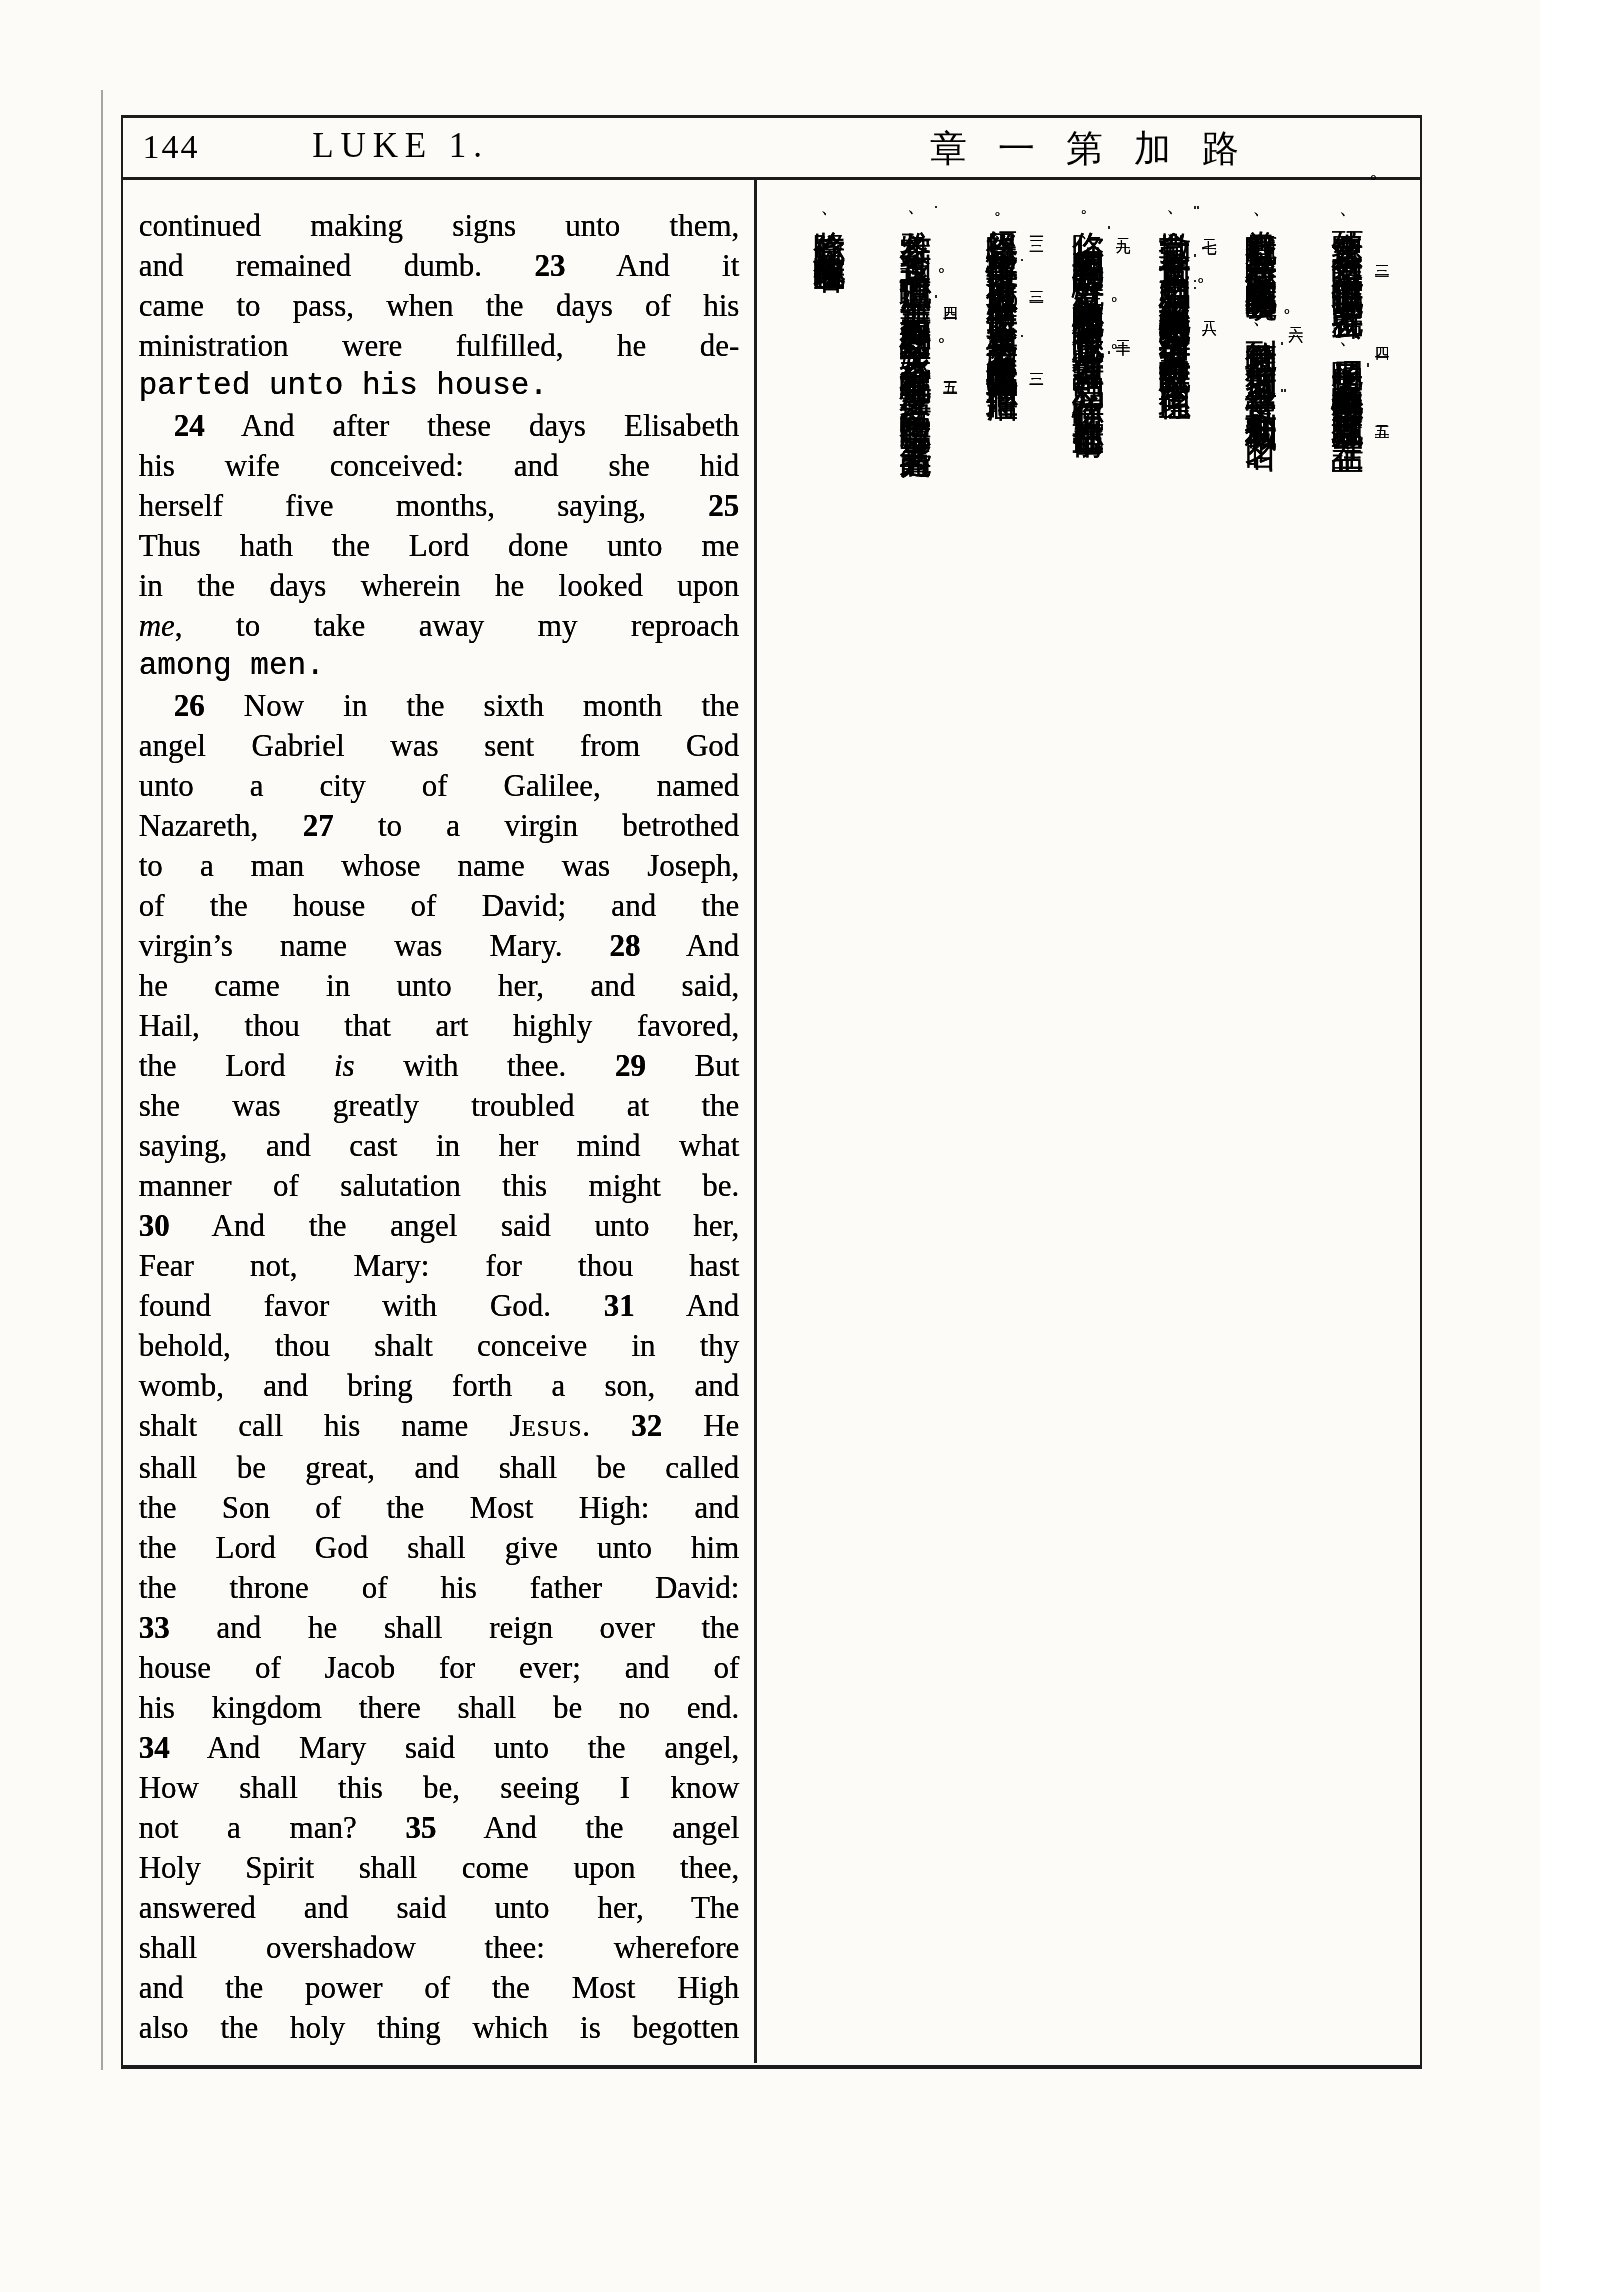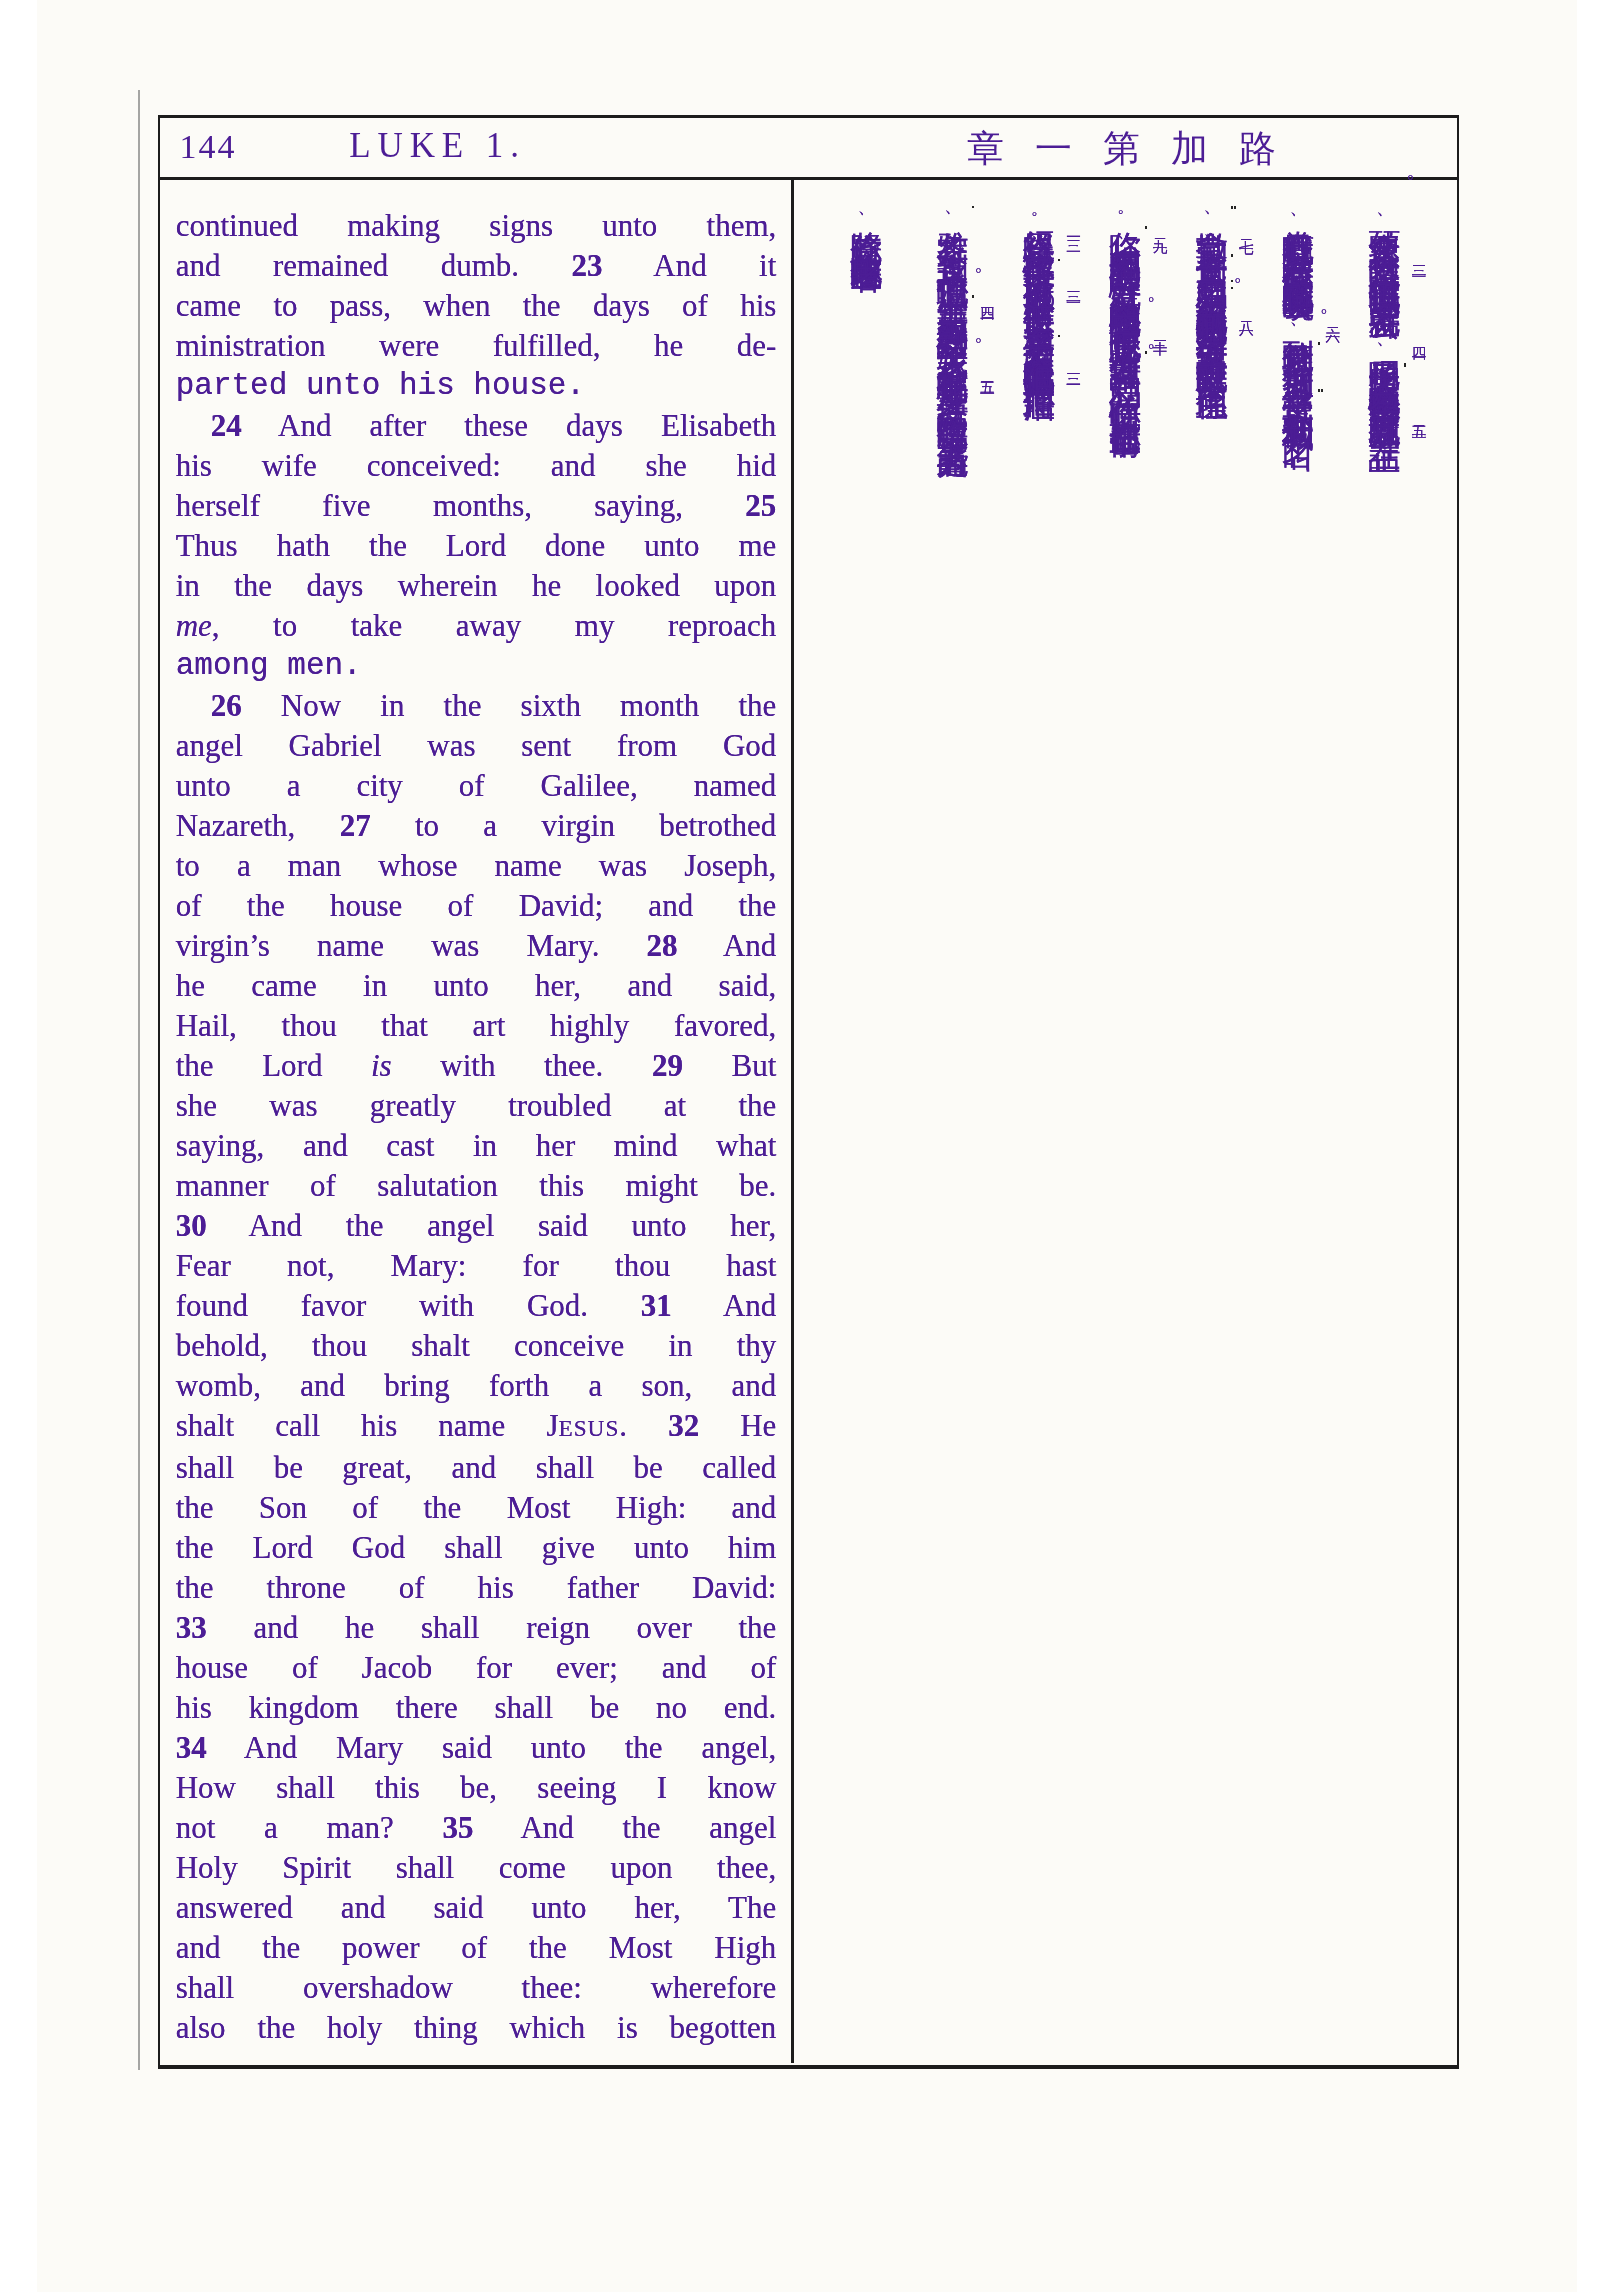--- a/index.html
+++ b/index.html
@@ -1,23 +1,22 @@
 <!DOCTYPE html>
 <html><head>
 <meta charset="utf-8">
 <style>
   html,body{margin:0;padding:0;background:#ffffff;}
   .page{
     position:relative;
     width:1540px;height:2293px;
     background:#fcfbf7;
-    color:#4c1d95;
+    color:#000000;
     font-family:"Liberation Serif","DejaVu Serif",serif;
     overflow:hidden;
-    margin-left:37px;
   }
   .page-edge{
     position:absolute;left:101px;top:90px;width:2px;height:1980px;
     background:rgba(60,60,60,.45);
   }
   .frame{
     position:absolute;left:121px;top:115px;width:1301px;height:1954px;
     border:2.9px solid #1c1c1c;border-top-width:3.9px;border-bottom-width:4.9px;
     box-sizing:border-box;
   }
@@ -136,22 +135,22 @@
           <div class="en-line">the Lord God shall give unto him</div>
           <div class="en-line">the throne of his father David:</div>
           <div class="en-line"><b>33</b> and he shall reign over the</div>
           <div class="en-line">house of Jacob for ever; and of</div>
           <div class="en-line">his kingdom there shall be no end.</div>
           <div class="en-line"><b>34</b> And Mary said unto the angel,</div>
           <div class="en-line">How shall this be, seeing I know</div>
           <div class="en-line">not a man? <b>35</b> And the angel</div>
           <div class="en-line">Holy Spirit shall come upon thee,</div>
           <div class="en-line">answered and said unto her, The</div>
+          <div class="en-line">shall overshadow thee: wherefore</div>
           <div class="en-line">and the power of the Most High</div>
-          <div class="en-line">shall overshadow thee: wherefore</div>
           <div class="en-line">also the holy thing which is begotten</div>
         </div>
       <div class="divider"></div>
       <div class="cn-area">
           <div class="cn-col"><span class="seg"><span class="ch">使</span></span><span class="ring"><span>°</span></span><span class="seg"><span class="ch">頭</span><span class="ch">來</span><span class="ch">會</span><span class="ch">意</span><span class="punct">、</span><span class="ch">竟</span><span class="ch">然</span><span class="ch">啞</span><span class="ch">曉</span><span class="ch">咯</span><span class="punct">。</span></span><span class="verse"><span>二三</span></span><span class="seg"><span class="ch">佢</span><span class="ch">供</span><span class="ch">職</span><span class="ch">嘅</span><span class="ch">日</span><span class="ch">子</span><span class="ch">滿</span><span class="ch">曉</span><span class="punct">、</span><span class="ch">就</span><span class="ch">番</span><span class="ch">去</span><span class="ch">歸</span><span class="punct">。</span><span class="ocircle">○</span></span><span class="verse"><span>二四</span></span><span class="seg"><span class="ch">呢</span><span class="ch">的</span><span class="ch">日</span><span class="ch">子</span><span class="ch">之</span><span class="ch">後</span><span class="punct">、</span><span class="ch">佢</span><span class="ch">嘅</span><span class="ch">妻</span></span><span class="seg mark-person"><span class="ch">以</span><span class="ch">利</span><span class="ch">沙</span><span class="ch">伯</span></span><span class="seg"><span class="ch">懷</span><span class="ch">孕</span><span class="punct">、</span><span class="ch">就</span><span class="ch">隱</span><span class="ch">藏</span><span class="ch">埋</span><span class="ch">五</span><span class="ch">個</span><span class="ch">月</span><span class="punct">、</span></span><span class="verse"><span>二五</span></span><span class="seg"><span class="ch">話</span><span class="ch">主</span><span class="ch">在</span></span></div>
           <div class="cn-col"><span class="seg"><span class="ch">眷</span><span class="ch">顧</span><span class="ch">我</span><span class="ch">嘅</span><span class="ch">日</span><span class="punct">、</span><span class="ch">噉</span><span class="ch">樣</span><span class="ch">看</span><span class="ch">待</span><span class="ch">我</span><span class="punct">、</span><span class="ch">將</span><span class="ch">我</span><span class="ch">在</span><span class="ch">人</span><span class="ch">間</span><span class="ch">嘅</span><span class="ch">羞</span><span class="ch">恥</span><span class="ch">除</span><span class="ch">去</span><span class="ch">曉</span><span class="punct">。</span><span class="ocircle">○</span></span><span class="verse"><span>二六</span></span><span class="seg"><span class="ch">到</span><span class="ch">曉</span><span class="ch">第</span><span class="ch">六</span><span class="ch">個</span><span class="ch">月</span><span class="punct">、</span><span class="ch">使</span></span><span class="ring"><span>°</span></span><span class="seg"><span class="ch">者</span></span><span class="seg mark-person"><span class="ch">加</span><span class="ch">百</span><span class="ch">列</span></span><span class="seg"><span class="punct">、</span><span class="ch">受</span><span class="ch">上</span><span class="ch">帝</span><span class="ch">打</span><span class="ch">發</span><span class="punct">、</span><span class="ch">去</span><span class="ch">到</span></span><span class="seg mark-place"><span class="ch">加</span><span class="ch">利</span><span class="ch">利</span></span><span class="seg"><span class="ch">一</span><span class="ch">個</span><span class="ch">城</span><span class="punct">、</span><span class="ch">名</span><span class="ch">叫</span></span></div>
           <div class="cn-col"><span class="seg mark-place"><span class="ch">拿</span><span class="ch">撒</span><span class="ch">勒</span></span><span class="seg"><span class="punct">、</span></span><span class="verse"><span>二七</span></span><span class="seg"><span class="ch">去</span><span class="ch">見</span><span class="ch">一</span><span class="ch">個</span><span class="ch">童</span><span class="ch">女</span><span class="punct">、</span><span class="ch">名</span><span class="ch">叫</span></span><span class="seg mark-person"><span class="ch">馬</span><span class="ch">利</span><span class="ch">亞</span></span><span class="seg"><span class="punct">、</span><span class="ch">佢</span><span class="ch">已</span><span class="ch">經</span><span class="ch">許</span><span class="ch">配</span></span><span class="seg mark-person"><span class="ch">大</span><span class="ch">衛</span></span><span class="seg"><span class="ch">家</span><span class="ch">一</span><span class="ch">人</span><span class="ch">名</span><span class="ch">叫</span></span><span class="seg mark-person"><span class="ch">約</span><span class="ch">瑟</span></span><span class="seg"><span class="ch">嘅</span><span class="punct">。</span></span><span class="verse"><span>二八</span></span><span class="seg"><span class="ch">使</span></span><span class="ring"><span>°</span></span><span class="seg"><span class="ch">者</span><span class="ch">入</span><span class="ch">去</span><span class="ch">對</span><span class="ch">佢</span><span class="ch">話</span><span class="punct">、</span><span class="ch">受</span><span class="ch">大</span><span class="ch">恩</span><span class="ch">嘅</span><span class="ch">女</span><span class="ch">平</span><span class="ch">安</span><span class="ch">叮</span><span class="punct">、</span><span class="ch">主</span><span class="ch">係</span><span class="ch">同</span><span class="ch">埋</span></span></div>
           <div class="cn-col"><span class="seg"><span class="ch">你</span><span class="ch">咯</span><span class="punct">。</span></span><span class="verse"><span>二九</span></span><span class="seg mark-person"><span class="ch">馬</span><span class="ch">利</span><span class="ch">亞</span></span><span class="seg"><span class="ch">因</span><span class="ch">呢</span><span class="ch">的</span><span class="ch">說</span><span class="ch">話</span><span class="punct">、</span><span class="ch">就</span><span class="ch">好</span><span class="ch">驚</span><span class="ch">慌</span><span class="punct">、</span><span class="ch">心</span><span class="ch">中</span><span class="ch">想</span><span class="ch">吓</span><span class="ch">噉</span><span class="ch">樣</span><span class="ch">嘅</span><span class="ch">問</span><span class="ch">安</span><span class="punct">、</span><span class="ch">係</span><span class="ch">乜</span><span class="ch">嘢</span><span class="ch">意</span><span class="ch">思</span><span class="ch">呢</span><span class="punct">。</span></span><span class="verse"><span>三十</span></span><span class="seg"><span class="ch">使</span></span><span class="ring"><span>°</span></span><span class="seg"><span class="ch">者</span><span class="ch">對</span><span class="ch">佢</span><span class="ch">話</span><span class="punct">、</span></span><span class="seg mark-person"><span class="ch">馬</span><span class="ch">利</span><span class="ch">亞</span></span><span class="seg"><span class="punct">、</span><span class="ch">你</span><span class="ch">唔</span><span class="ch">使</span></span><span class="ring"><span>°</span></span><span class="seg"><span class="ch">慌</span><span class="punct">、</span><span class="ch">你</span><span class="ch">在</span><span class="ch">上</span><span class="ch">帝</span><span class="ch">面</span><span class="ch">前</span><span class="ch">已</span></span></div>
           <div class="cn-col"><span class="seg"><span class="ch">經</span><span class="ch">得</span><span class="ch">恩</span><span class="ch">咯</span><span class="punct">。</span></span><span class="verse"><span>三一</span></span><span class="seg"><span class="ch">你</span><span class="ch">將</span><span class="ch">懷</span><span class="ch">孕</span><span class="ch">生</span><span class="ch">子</span><span class="punct">、</span><span class="ch">可</span><span class="ch">以</span><span class="ch">改</span><span class="ch">佢</span><span class="ch">名</span><span class="ch">做</span></span><span class="seg mark-person"><span class="ch">耶</span><span class="ch">穌</span></span><span class="seg"><span class="punct">。</span></span><span class="verse"><span>三二</span></span><span class="seg"><span class="ch">佢</span><span class="ch">將</span><span class="ch">要</span><span class="ch">做</span><span class="ch">大</span><span class="punct">、</span><span class="ch">稱</span><span class="ch">爲</span><span class="ch">至</span><span class="ch">高</span><span class="ch">者</span><span class="ch">之</span><span class="ch">子</span><span class="punct">、</span><span class="ch">主</span><span class="ch">上</span><span class="ch">帝</span><span class="ch">將</span><span class="ch">佢</span><span class="ch">父</span></span><span class="seg mark-person"><span class="ch">大</span><span class="ch">衛</span></span><span class="seg"><span class="ch">嘅</span><span class="ch">座</span><span class="ch">位</span><span class="ch">賜</span><span class="ch">過</span><span class="ch">佢</span><span class="punct">、</span></span><span class="verse"><span>三三</span></span><span class="seg"><span class="ch">佢</span><span class="ch">將</span><span class="ch">治</span><span class="ch">理</span></span></div>
           <div class="cn-col"><span class="seg mark-person"><span class="ch">雅</span><span class="ch">各</span></span><span class="seg"><span class="ch">家</span><span class="punct">、</span><span class="ch">直</span><span class="ch">到</span><span class="ch">永</span><span class="ch">遠</span><span class="punct">、</span><span class="ch">佢</span><span class="ch">嘅</span><span class="ch">治</span><span class="ch">理</span><span class="punct">、</span><span class="ch">無</span><span class="ch">窮</span><span class="ch">無</span><span class="ch">盡</span><span class="punct">。</span></span><span class="verse"><span>三四</span></span><span class="seg mark-person"><span class="ch">馬</span><span class="ch">利</span><span class="ch">亞</span></span><span class="seg"><span class="ch">對</span><span class="ch">使</span></span><span class="ring"><span>°</span></span><span class="seg"><span class="ch">者</span><span class="ch">話</span><span class="punct">、</span><span class="ch">我</span><span class="ch">未</span><span class="ch">嫁</span><span class="ch">人</span><span class="punct">、</span><span class="ch">點</span><span class="ch">得</span><span class="ch">有</span><span class="ch">呢</span><span class="ch">件</span><span class="ch">事</span><span class="ch">呢</span><span class="punct">。</span></span><span class="verse"><span>三五</span></span><span class="seg"><span class="ch">使</span></span><span class="ring"><span>°</span></span><span class="seg"><span class="ch">者</span><span class="ch">答</span><span class="ch">話</span><span class="punct">、</span><span class="ch">聖</span><span class="ch">靈</span><span class="ch">將</span><span class="ch">臨</span><span class="ch">你</span><span class="punct">、</span><span class="ch">至</span><span class="ch">高</span><span class="ch">者</span><span class="ch">之</span><span class="ch">能</span><span class="ch">力</span></span></div>

